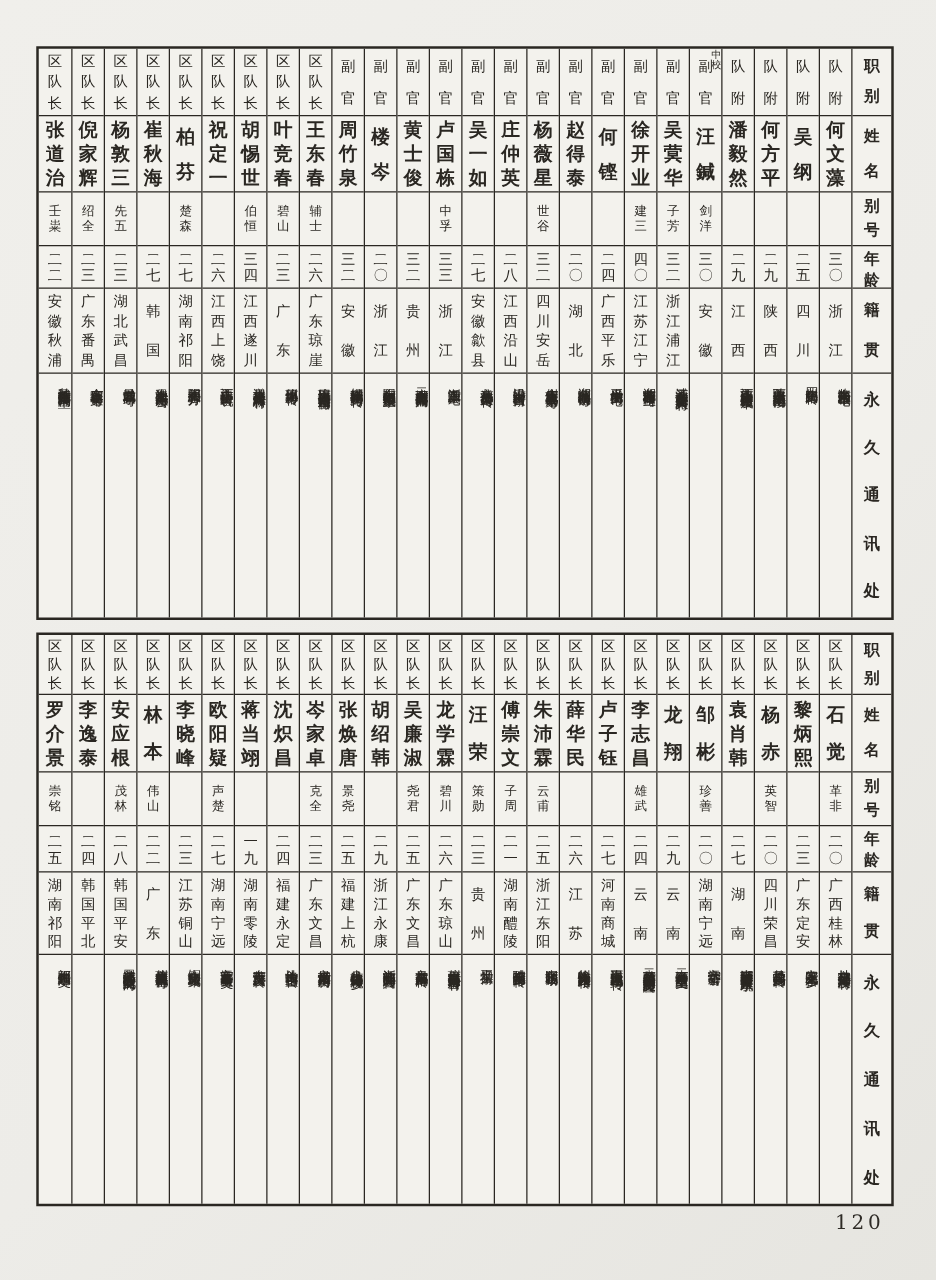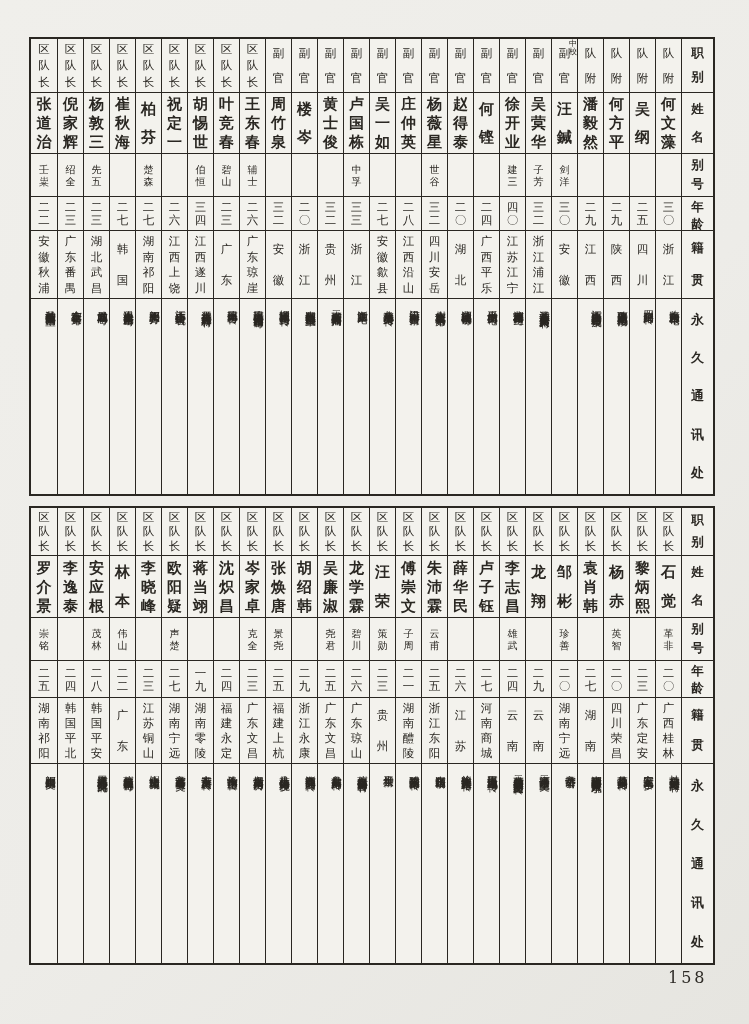--- a/index.html
+++ b/index.html
@@ -1346,13 +1346,13 @@
       <div class="cell c-origin" style="height: 66px;">
         <span>湖</span>
         <span>南</span>
         <span>祁</span>
         <span>阳</span>
       </div>
       <div class="cell c-addr" style="height: 199px;">祁阳大忠镇邮局交</div>
     </div>
   </div>
 
-<div class="page-number">158</div>
+<div class="page-number">120</div>
 
 </body></html>

